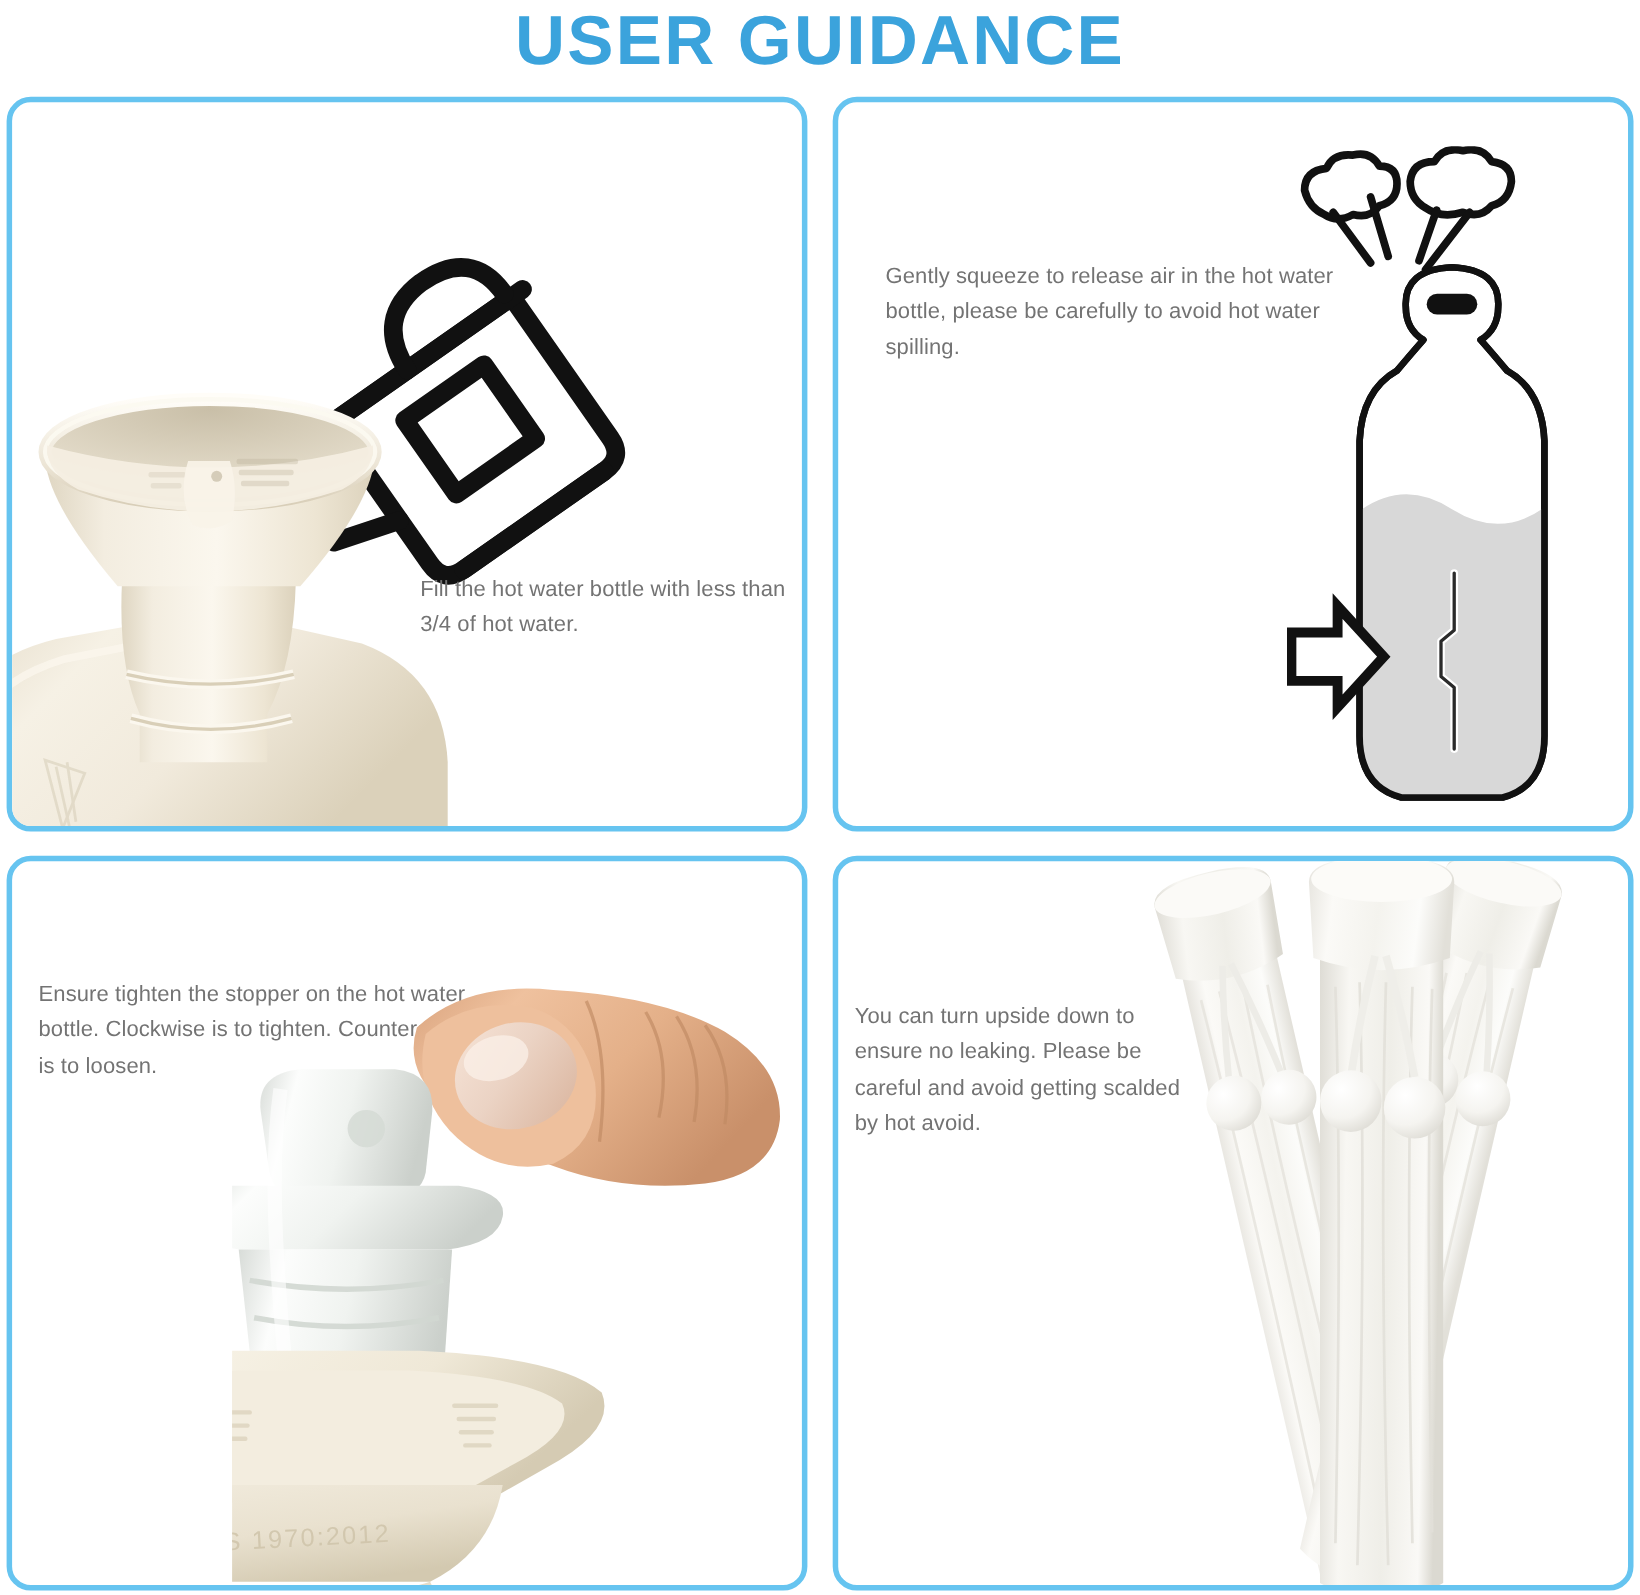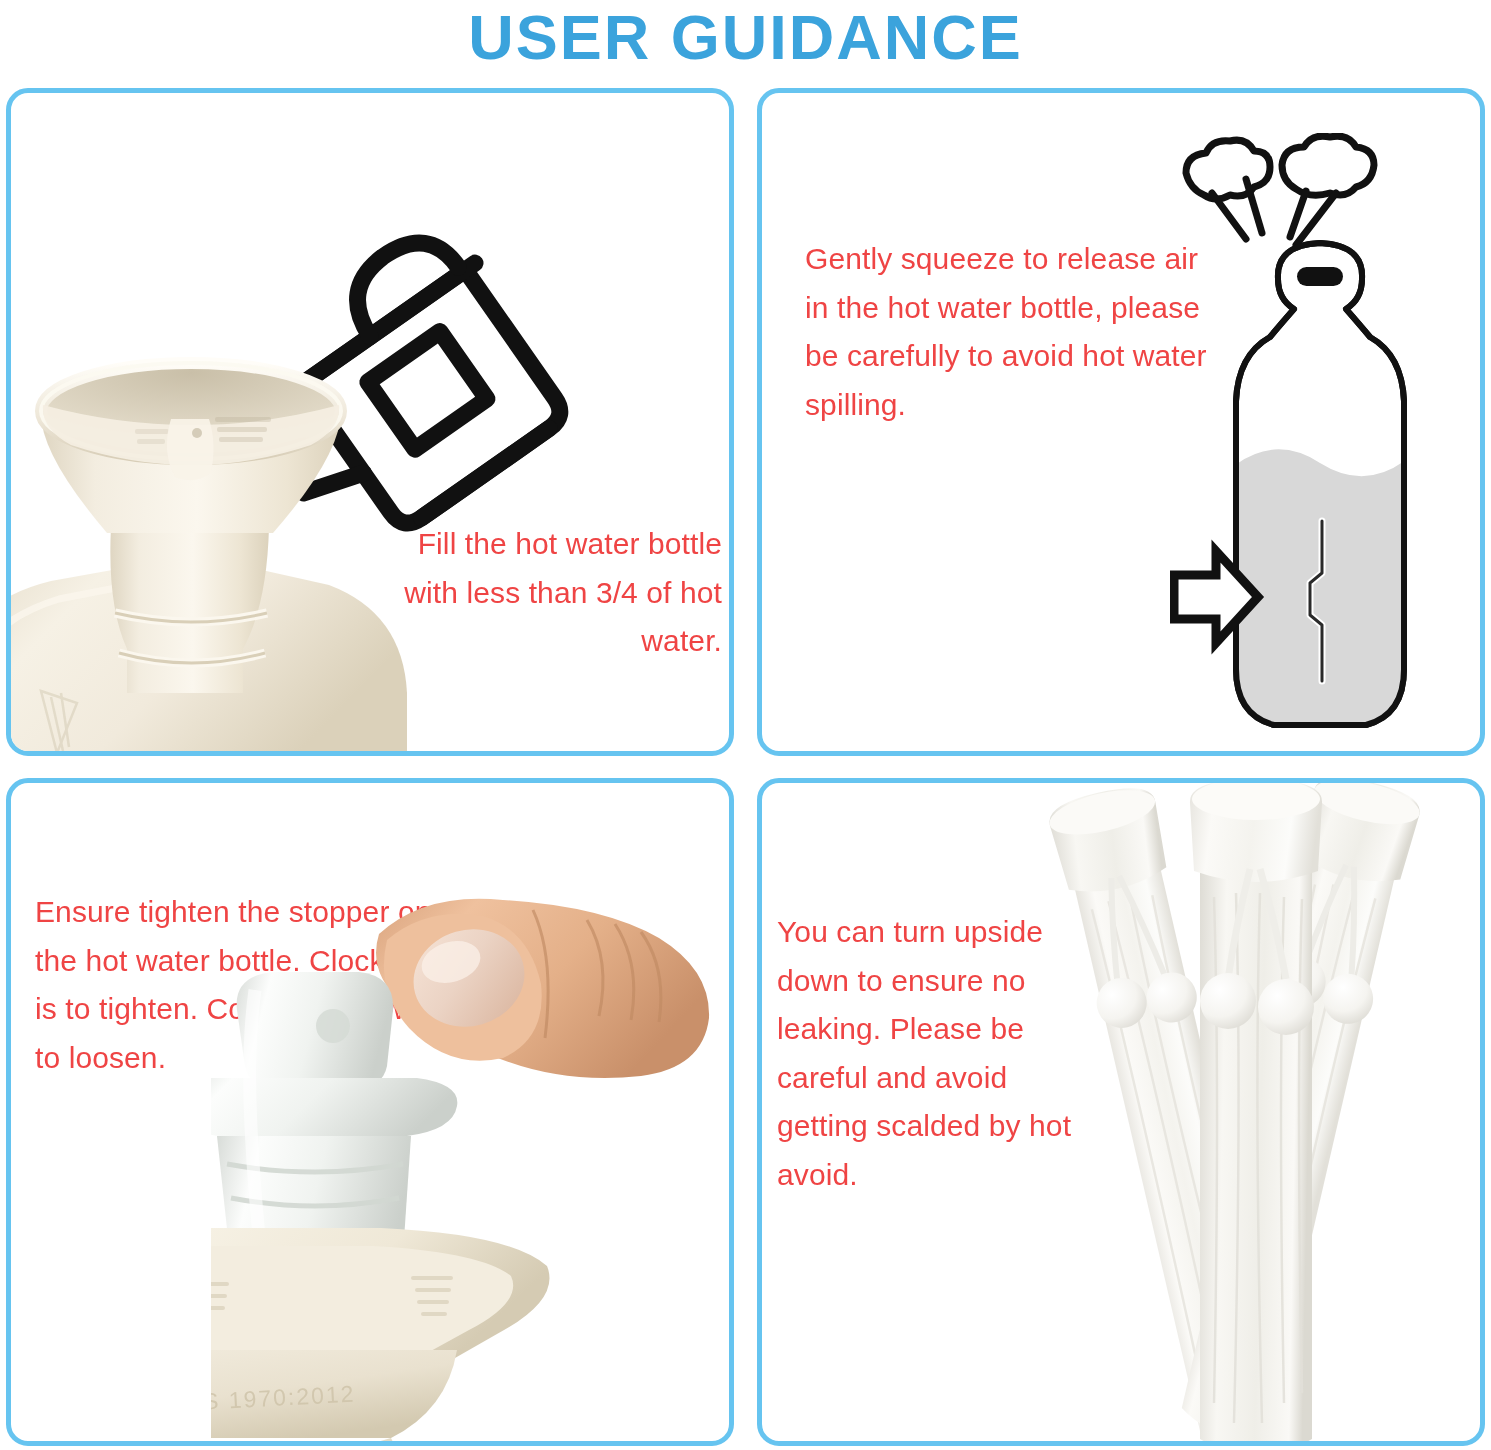--- a/index.html
+++ b/index.html
@@ -53,30 +53,30 @@
   .panel {
     position: relative;
     border: 5px solid #66C4F0;
     border-radius: 22px;
     background: #ffffff;
     overflow: hidden;
   }
 
   .panel-caption {
     position: absolute;
-    font-size: 30px;
+    font-size: 20px;
     line-height: 1.62;
-    color: #ef4444;
+    color: #737373;
     font-family: "Liberation Sans", sans-serif;
     font-weight: 400;
     letter-spacing: 0.1px;
   }
 
   
-  .p1-caption { left: 371px; top: 427px; width: 340px; text-align: right; }
+  .p1-caption { left: 371px; top: 427px; width: 340px; }
 
   .art1 { position: absolute; inset: 0; }
 
   
   .p2-caption { left: 43px; top: 142px; width: 420px; }
   .art2 { position: absolute; right: 10px; top: 40px; width: 300px; height: 620px; }
 
   
   .p3-caption { left: 24px; top: 105px; width: 440px; }
   .art3 { position: absolute; left: 200px; top: 115px; width: 520px; height: 550px; }

